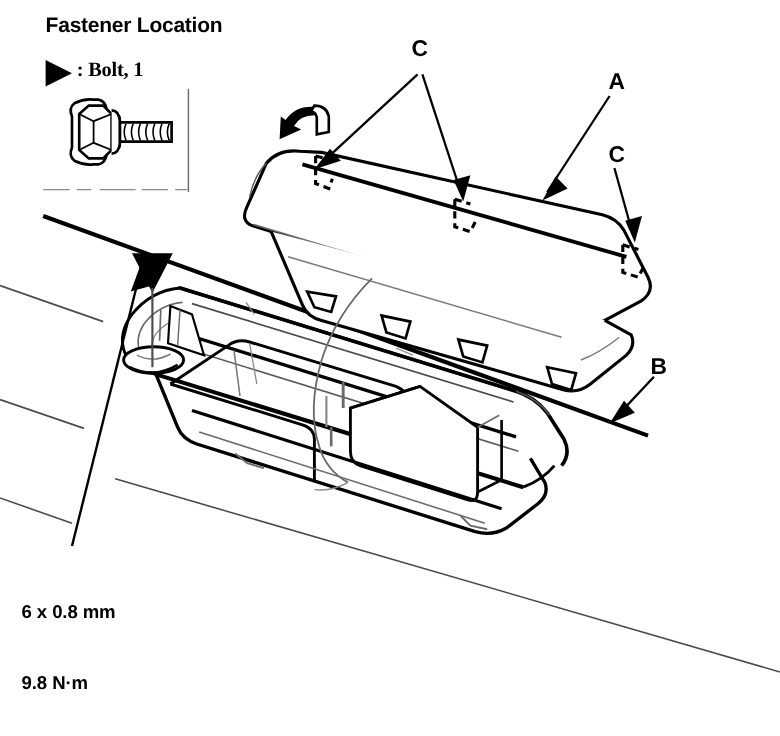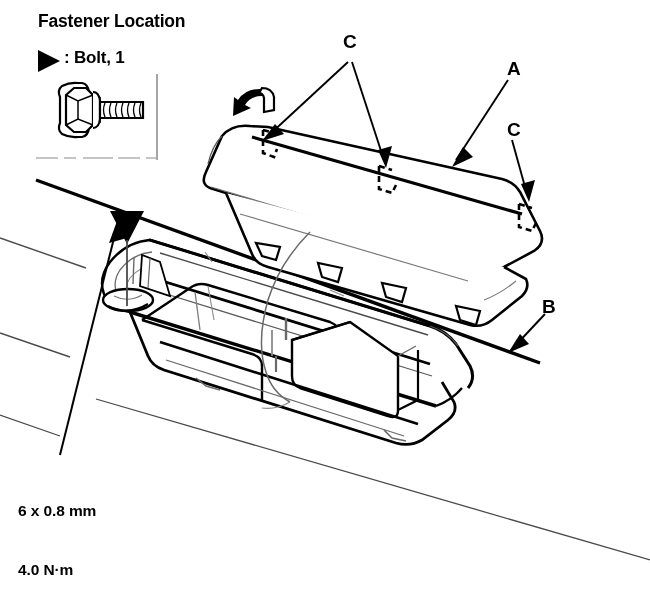--- a/index.html
+++ b/index.html
@@ -41,20 +41,21 @@
     left: 38px;
     top: 12px;
     font-size: 17.5px;
     letter-spacing: -0.2px;
   }
   #legend-label {
     left: 64px;
     top: 48px;
     font-size: 17px;
     letter-spacing: -0.2px;
+    font-family: Liberation Serif, serif;
   }
   #label-c-top   { left: 343px; top: 31px; font-size: 19px; }
   #label-a       { left: 507px; top: 58px; font-size: 19px; }
   #label-c-right { left: 507px; top: 119px; font-size: 19px; }
   #label-b       { left: 542px; top: 296px; font-size: 19px; }
   #torque-block {
     left: 18px;
     top: 461px;
     font-size: 15.5px;
     letter-spacing: -0.1px;
@@ -297,17 +298,17 @@
   <div class="txt" id="label-c-top">C</div>
 
   <div class="txt" id="label-a">A</div>
 
   <div class="txt" id="label-c-right">C</div>
 
   <div class="txt" id="label-b">B</div>
 
   <div class="txt" id="torque-block">
     <div>6 x 0.8 mm</div>
-    <div>4.0 N·m</div>
+    <div>9.8 N·m</div>
     
   </div>
 
 </div>
 
 </body></html>

